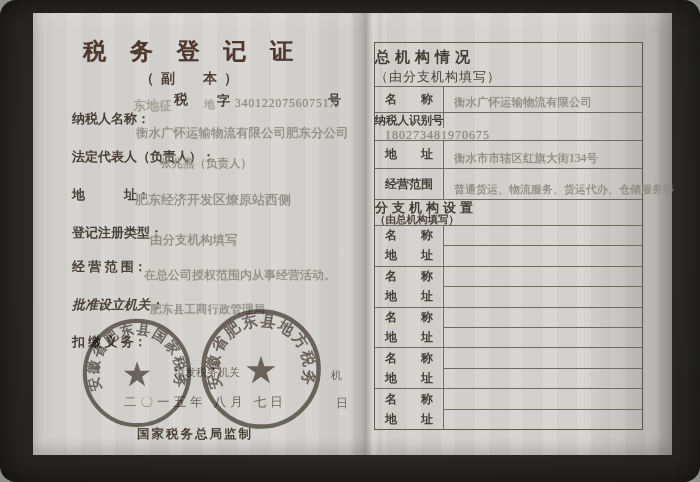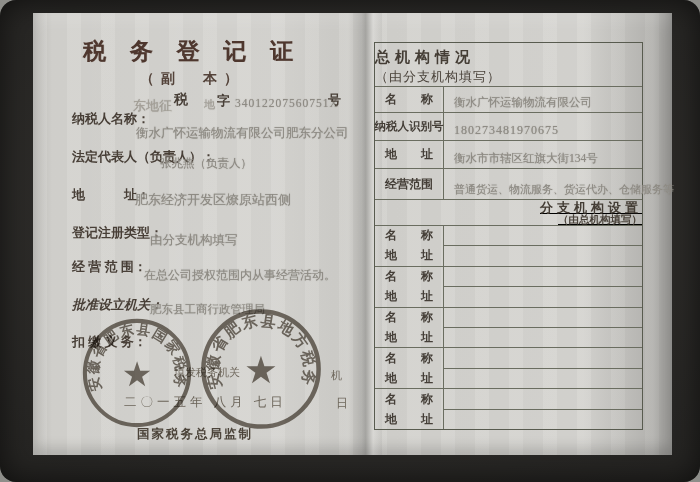--- a/index.html
+++ b/index.html
@@ -34,21 +34,21 @@
           border:1.4px solid #585b4f;display:flex;flex-direction:column;}
   .rt-header{height:44px;border-bottom:1px solid var(--line);text-align:left;padding-top:5px;box-sizing:border-box;}
   .rt-title{font-size:15px;font-weight:700;letter-spacing:5px;color:#443d35;}
   .rt-sub{font-size:13px;font-weight:400;letter-spacing:1px;color:#4a433b;margin-top:1px;}
   .rt-row{display:flex;border-bottom:1px solid var(--line);box-sizing:border-box;}
   .rt-label{width:68px;flex:none;border-right:1px solid var(--line);display:flex;align-items:center;
             justify-content:center;font-size:12px;font-weight:700;color:#443e37;white-space:nowrap;}
   .rt-value{flex:1;min-width:0;display:flex;align-items:flex-end;padding:0 0 2px 10px;
             font-size:11.5px;color:#8e8b84;white-space:nowrap;overflow:visible;
             text-shadow:0 0 1px rgba(142,139,132,.85);}
-  .rt-bhead{height:26px;border-bottom:1px solid var(--line);text-align:right;box-sizing:border-box;text-decoration:underline;}
+  .rt-bhead{height:26px;border-bottom:1px solid var(--line);text-align:left;box-sizing:border-box;}
   .bh-title{font-size:13px;font-weight:700;letter-spacing:4px;color:#443d35;line-height:13px;margin-top:1px;}
   .bh-sub{font-size:10.5px;font-weight:700;color:#4a433b;line-height:11px;}
   .rt-block{display:flex;flex:1;border-bottom:1px solid var(--line);box-sizing:border-box;}
   .rt-block:last-child{border-bottom:none;}
   .rt-blabels{width:68px;flex:none;border-right:1px solid var(--line);display:flex;flex-direction:column;
               justify-content:space-around;align-items:center;font-size:12px;font-weight:700;color:#443e37;}
   .rt-bvalues{flex:1;display:flex;flex-direction:column;}
   .rt-bvalues .bv{flex:1;}
   .rt-bvalues .bv:first-child{border-bottom:1px solid var(--line);}
   
@@ -130,21 +130,21 @@
   <div class="rtable">
     <div class="rt-header">
       <div class="rt-title">总机构情况</div>
       <div class="rt-sub">（由分支机构填写）</div>
     </div>
 
     <div class="rt-row" style="height:26px;">
       <div class="rt-label">名　　称</div>
       <div class="rt-value">衡水广怀运输物流有限公司</div>
     </div>
-    <div class="rt-row" style="height:28px;">
+    <div class="rt-row" style="height:28px;flex-direction:column;">
       <div class="rt-label" style="font-size:11.5px;">纳税人识别号</div>
       <div class="rt-value" style="letter-spacing:1px;font-size:12px;">180273481970675</div>
     </div>
     <div class="rt-row" style="height:28px;">
       <div class="rt-label">地　　址</div>
       <div class="rt-value">衡水市市辖区红旗大街134号</div>
     </div>
     <div class="rt-row" style="height:31px;">
       <div class="rt-label">经营范围</div>
       <div class="rt-value" style="font-size:11px;">普通货运、物流服务、货运代办、仓储服务等</div>

